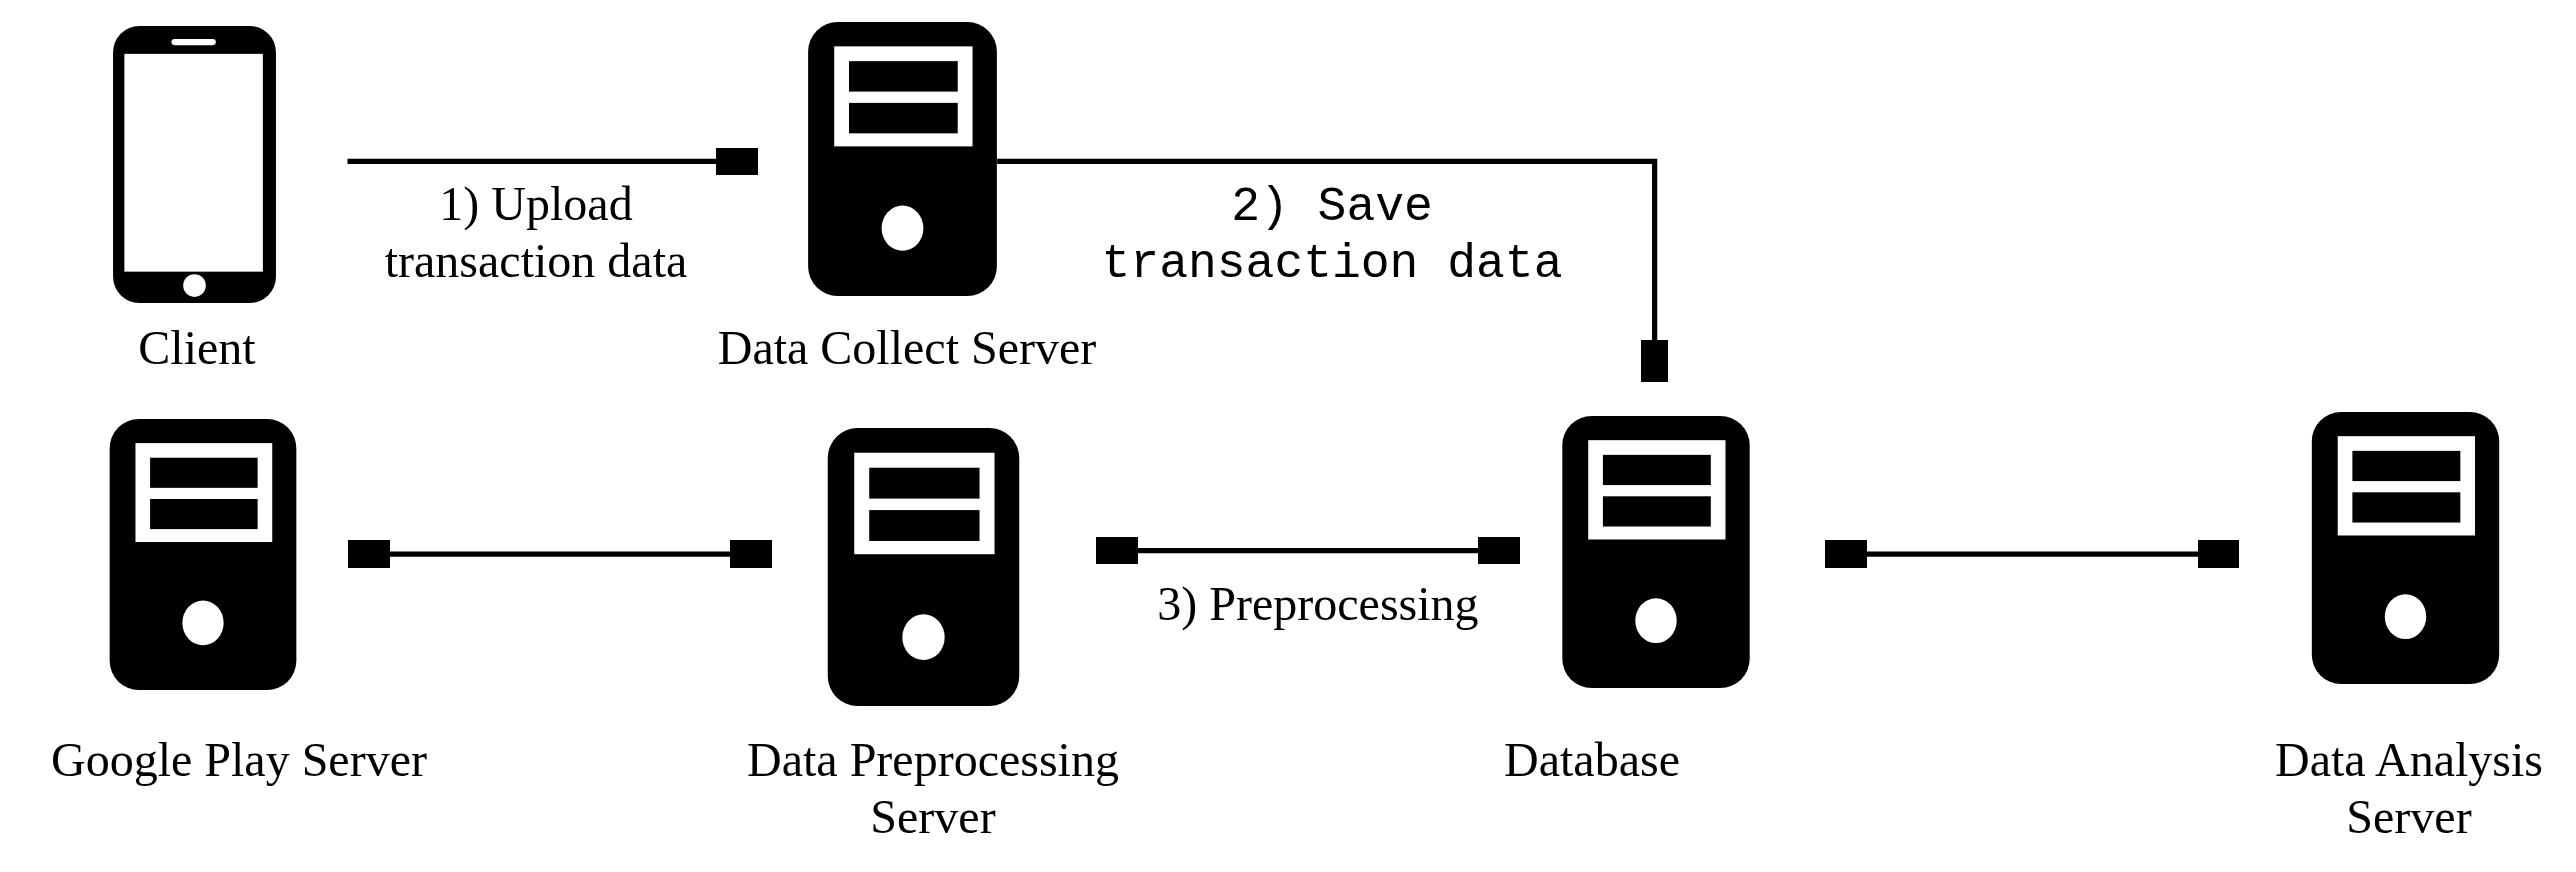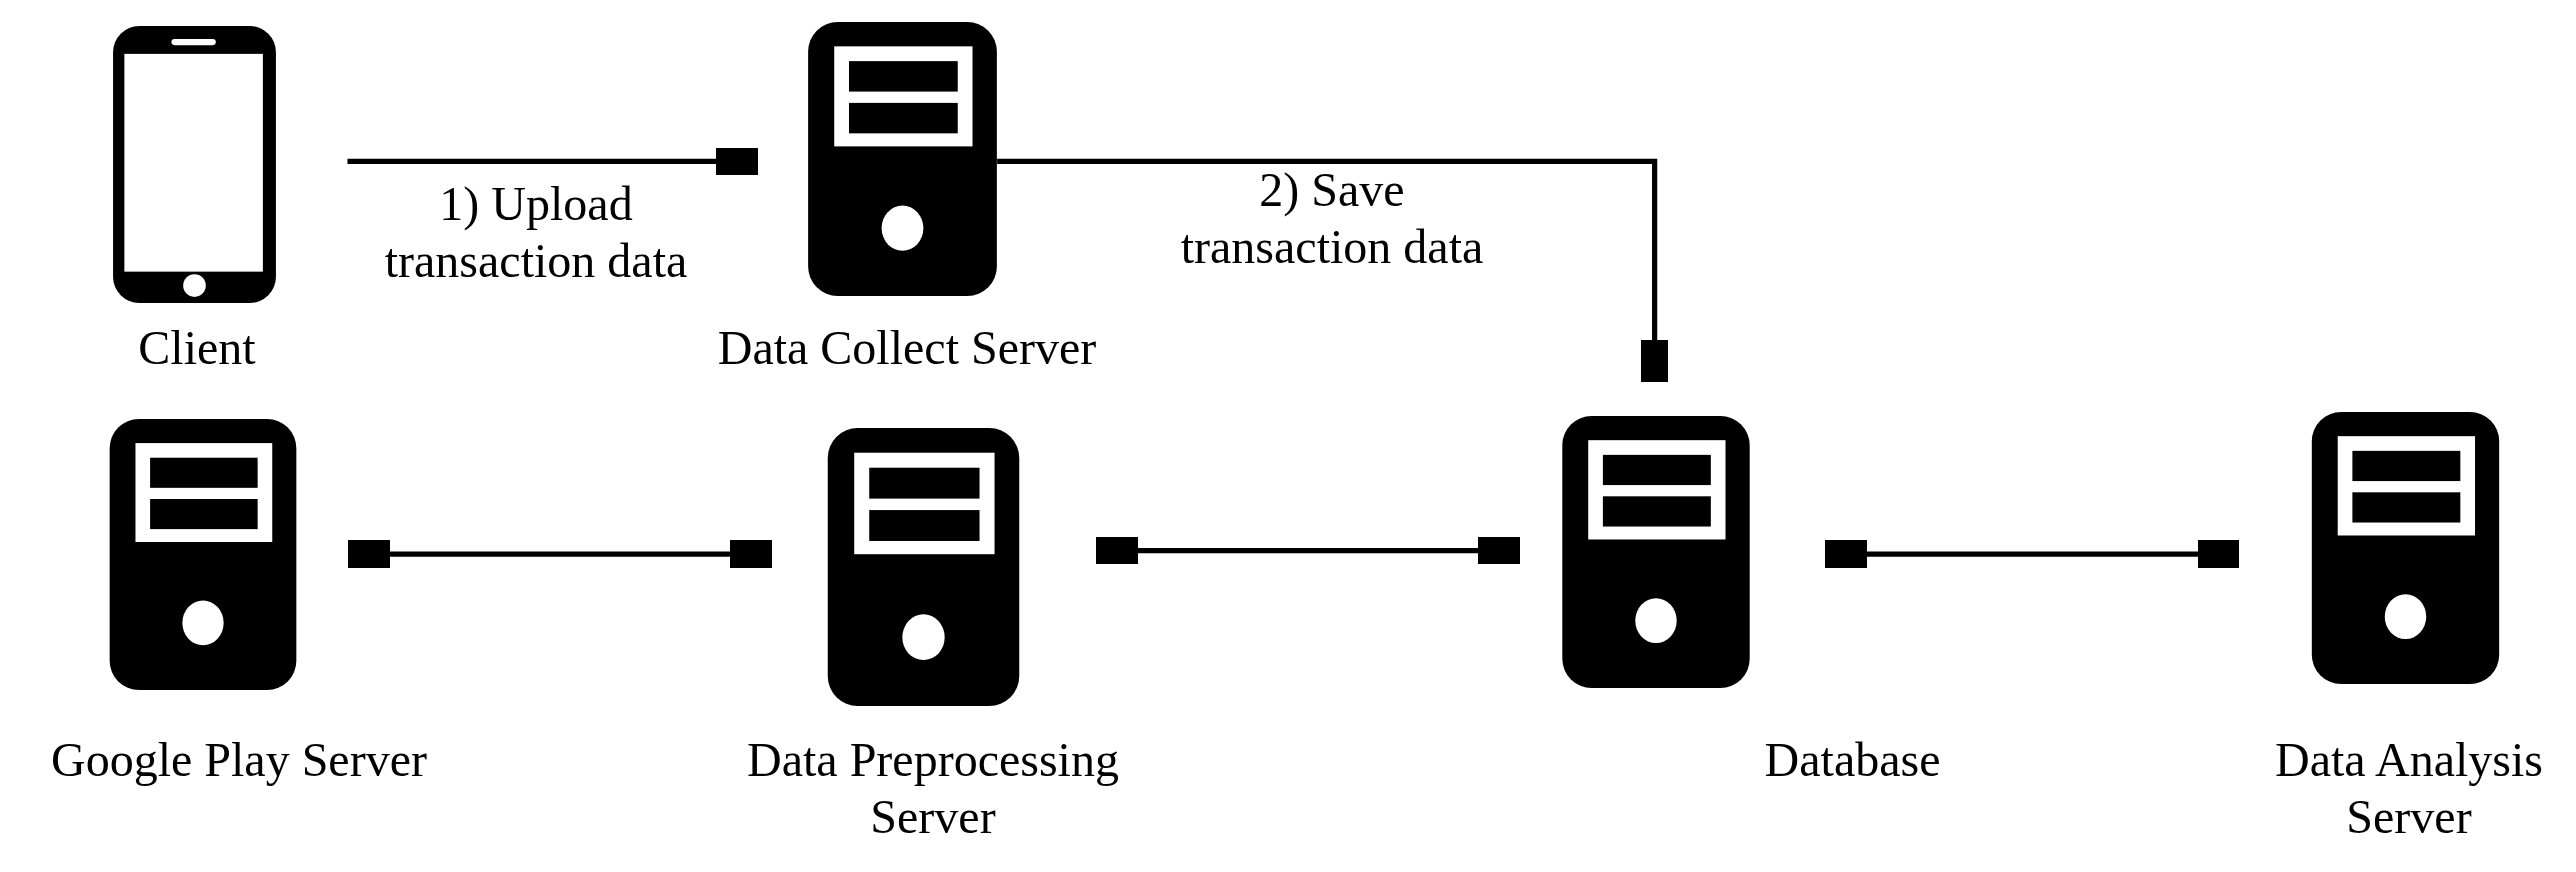--- a/index.html
+++ b/index.html
@@ -38,24 +38,24 @@
     text-align: center;
     font-size: 48px;
     line-height: 57px;
     white-space: pre-line;
     color: #000000;
   }
   .lbl-client { left: 197px;  top: 319px; }
   .lbl-dcs    { left: 907px; top: 319px; }
   .lbl-gps    { left: 239px;  top: 731px; }
   .lbl-dps    { left: 933px; top: 731px; }
-  .lbl-db     { left: 1662px; top: 731px; text-align: right; }
+  .lbl-db     { left: 1592px; top: 731px; }
   .lbl-das    { left: 2409px; top: 731px; }
   .lbl-e1     { left: 536px;  top: 175px; }
-  .lbl-e2     { left: 1332px; top: 161px; }
+  .lbl-e2     { left: 1332px; top: 179px; font-family: Liberation Mono, monospace; }
   .lbl-e3     { left: 1318px; top: 575px; }
   .lbl-e4     { left: 2043px; top: 590px; }
 </style>
 </head>
 <body>
 
 <div class="canvas">
 
   <svg class="edges" viewBox="0 0 2958 1002">
     <defs>
@@ -123,15 +123,16 @@
   <div class="lbl lbl-dps">Data Preprocessing
 Server</div>
   <div class="lbl lbl-db">Database</div>
   <div class="lbl lbl-das">Data Analysis
 Server</div>
 
   <div class="lbl lbl-e1">1) Upload
 transaction data</div>
   <div class="lbl lbl-e2">2) Save
 transaction data</div>
+  <div class="lbl lbl-e3">3) Preprocessing</div>
 
 </div>
 
 
 </body></html>

